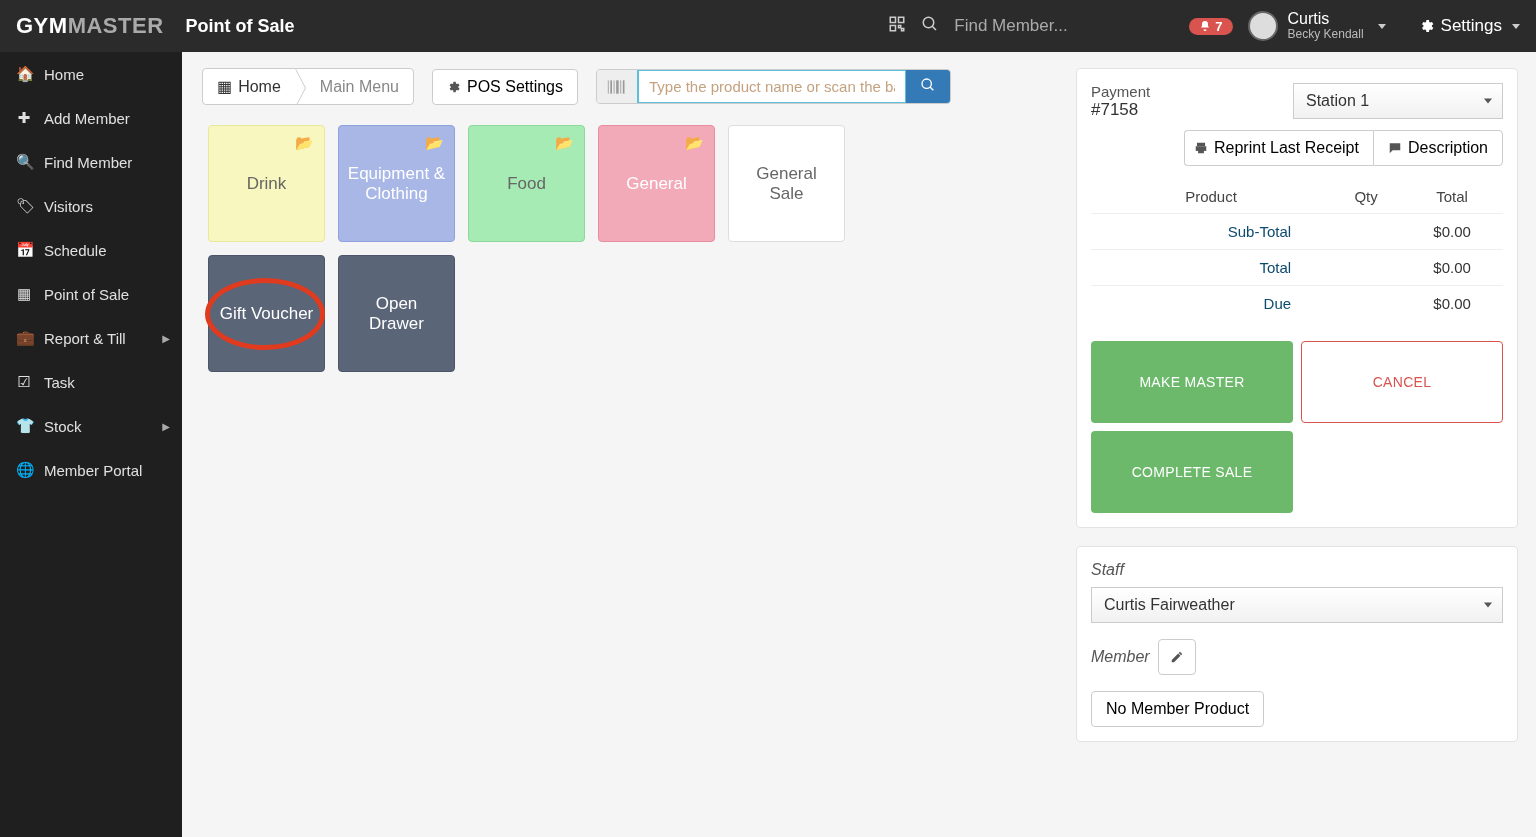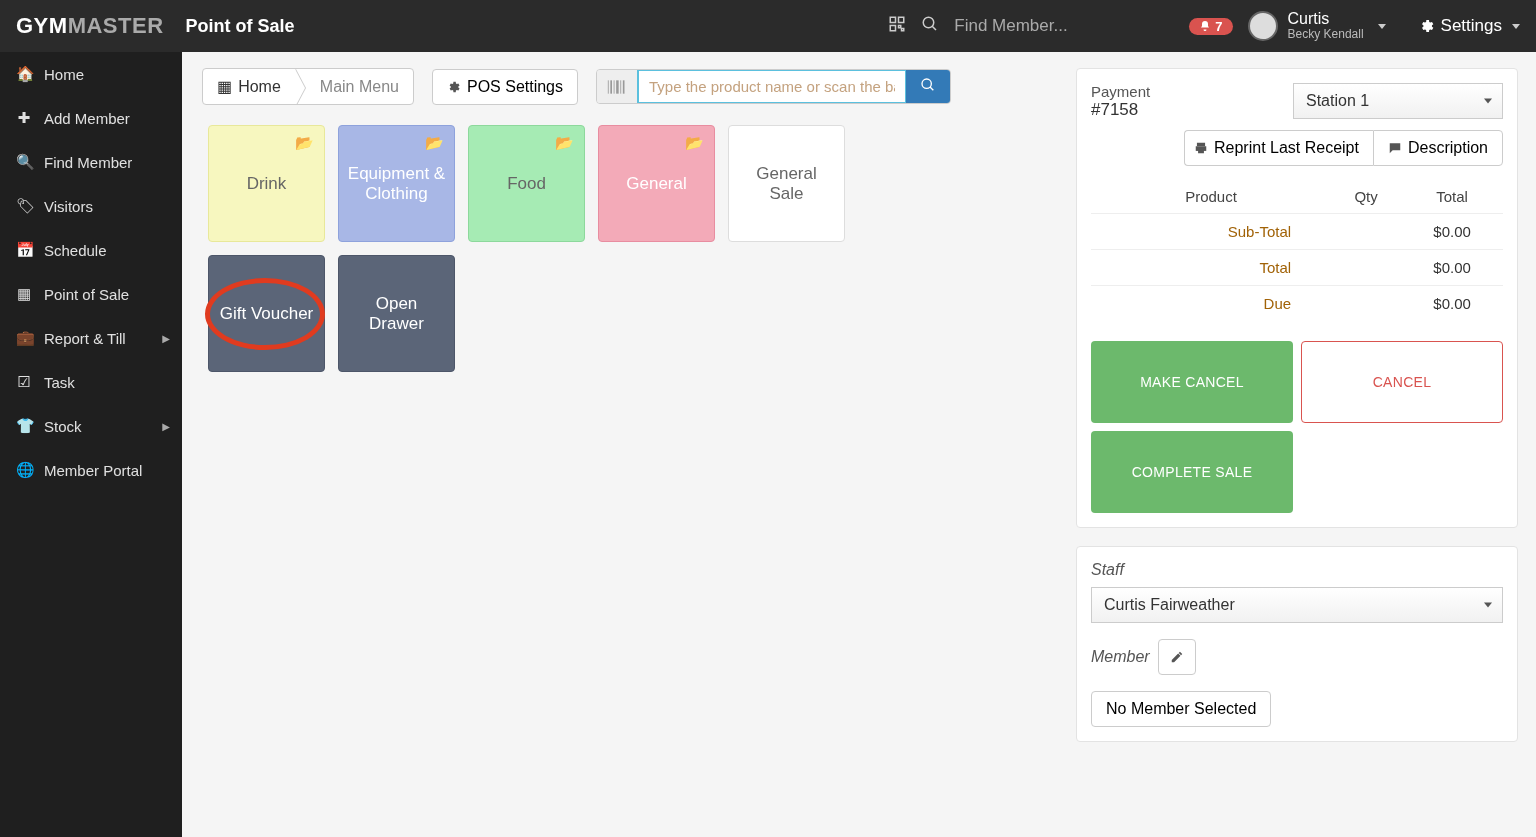--- a/index.html
+++ b/index.html
@@ -74,21 +74,21 @@
   .select.full { width:100%; }
   
   .panel-btn-row { display:flex; justify-content:flex-end; gap:0; margin-top:10px; }
   .panel-btn-row .btn { border-radius:0; border-right:none;}
   .panel-btn-row .btn:first-child { border-top-left-radius:4px; border-bottom-left-radius:4px;padding-left:9px;}
   .panel-btn-row .btn:last-child { border-top-right-radius:4px; border-bottom-right-radius:4px; border-right:1px solid #ccc;}
   
   .order-table { width:100%; margin-top:14px; border-collapse:collapse; font-size:15px;}
   .order-table th { text-align:center; font-weight:500; color:#444; padding:8px 4px;}
   .order-table td { text-align:center; padding:9px 4px; border-top:1px solid #eee;}
-  .order-table td.label { text-align:right; padding-right:40px; color:#a16207; font-weight:500;}
+  .order-table td.label { text-align:right; padding-right:40px; color:#0c4a6e; font-weight:500;}
   .order-table td.val { text-align:center; color:#333;}
   
   .action-grid { display:grid; grid-template-columns:1fr 1fr; gap:8px; margin-top:20px;}
   .action-btn { height:82px; border:none; border-radius:4px; font-size:14px; font-weight:500; cursor:pointer; letter-spacing:0.3px;}
   .btn-green { background:#6cb96c; color:#fff; }
   .btn-blue { background:#8bb8d9; color:#fff; }
   .btn-cancel { background:#fff; border:1px solid #d9534f; color:#d9534f; }
   
   .section-label { font-size:16px; color:#555; margin-bottom:8px; display:block;font-style:italic;}
   .member-row { display:flex; align-items:center; gap:8px; margin-top:16px;}
@@ -308,37 +308,37 @@
             </tr>
           <tr>
               <td class="label">Due</td>
               <td></td>
               <td class="val">$0.00</td>
             </tr>
         </tbody>
       </table>
 
       <div class="action-grid">
-        <button class="action-btn btn-green">MAKE CANCEL</button>
+        <button class="action-btn btn-green">MAKE MASTER</button>
         <button class="action-btn btn-cancel">CANCEL</button>
         <button class="action-btn btn-green">COMPLETE SALE</button>
       </div>
     </div>
 
     <div class="card">
       <span class="section-label">Staff</span>
       <div class="select full">
         <span>Curtis Fairweather</span>
       </div>
       <div class="member-row">
         <span class="section-label" style="margin:0">Member</span>
         <button class="icon-btn">
           <svg width="14" height="14" viewBox="0 0 24 24" fill="#555">
               <path d="M3 17l11-11 4 4L7 21H3v-4zM15 5l2-2 4 4-2 2-4-4z"></path>
             </svg>
         </button>
       </div>
       <div class="no-member">
-        <button class="btn">No Member Selected</button>
+        <button class="btn">No Member Product</button>
       </div>
     </div>
   </div>
 </div>
 
 </body></html>

